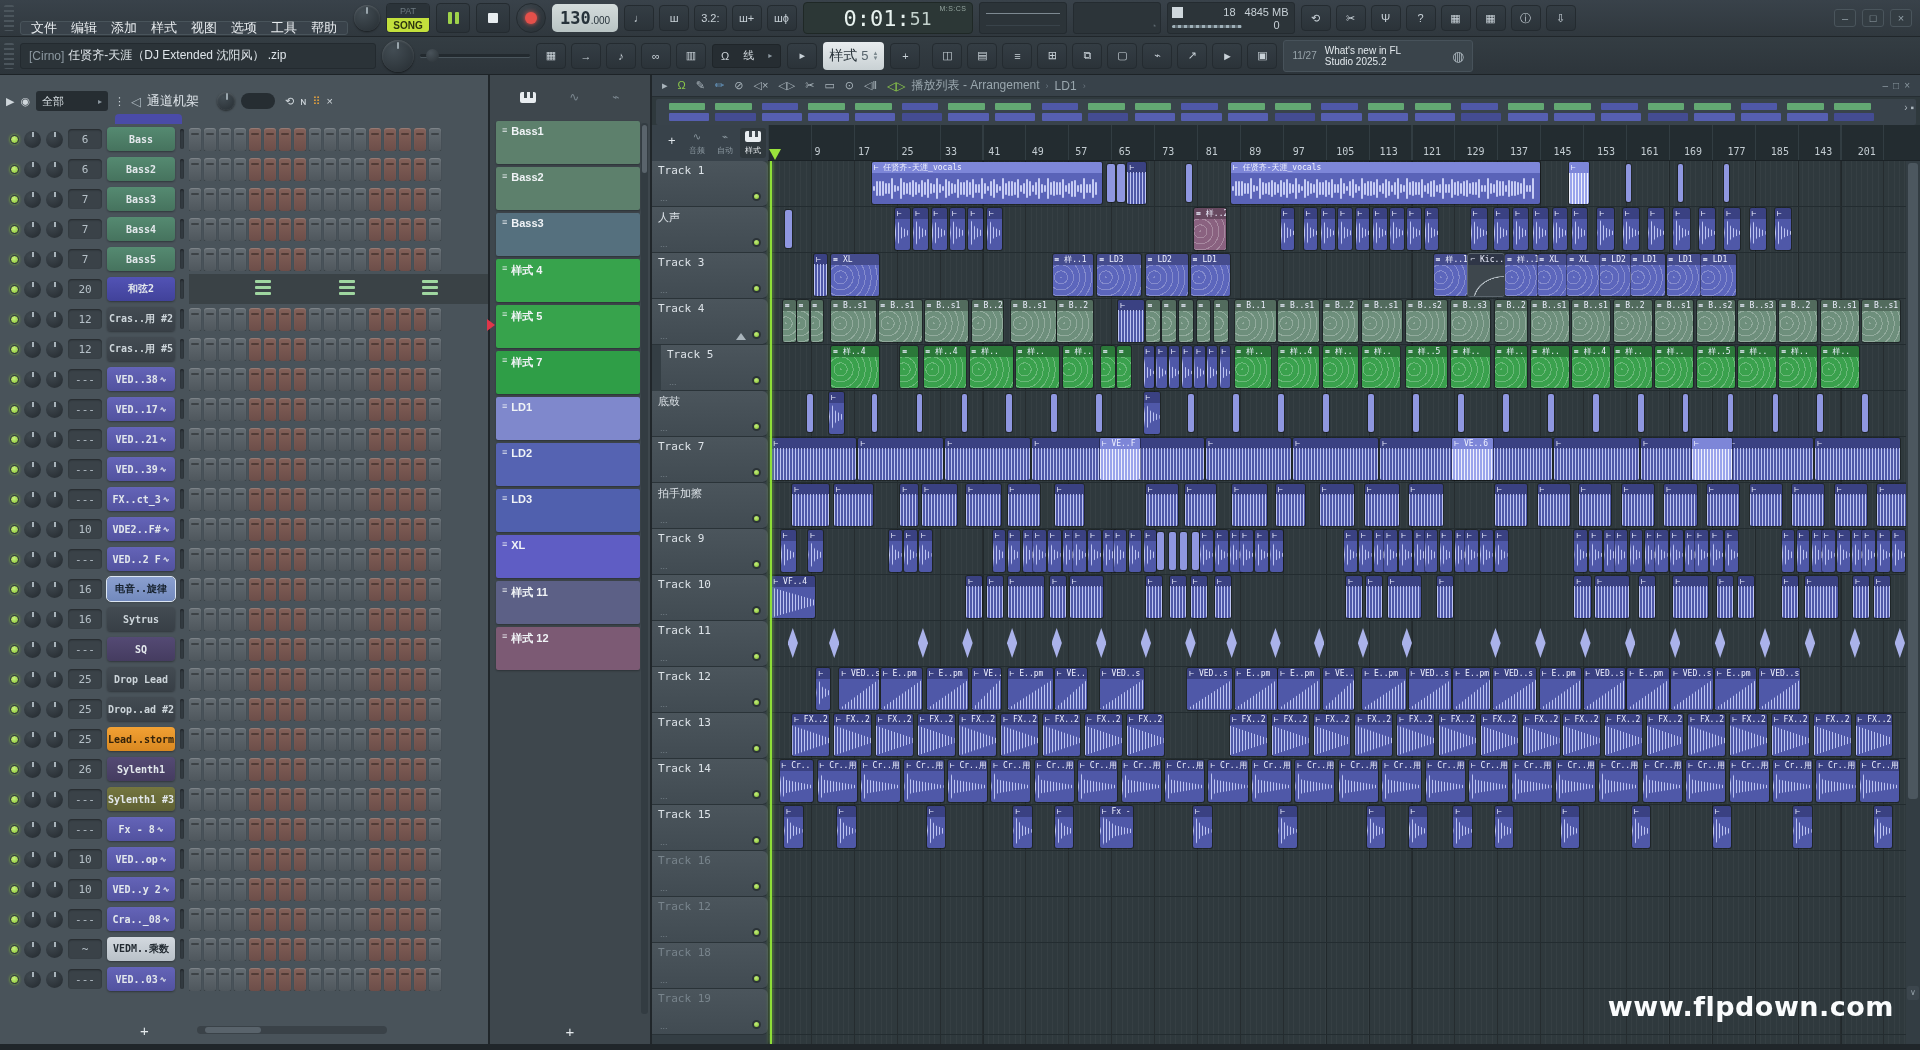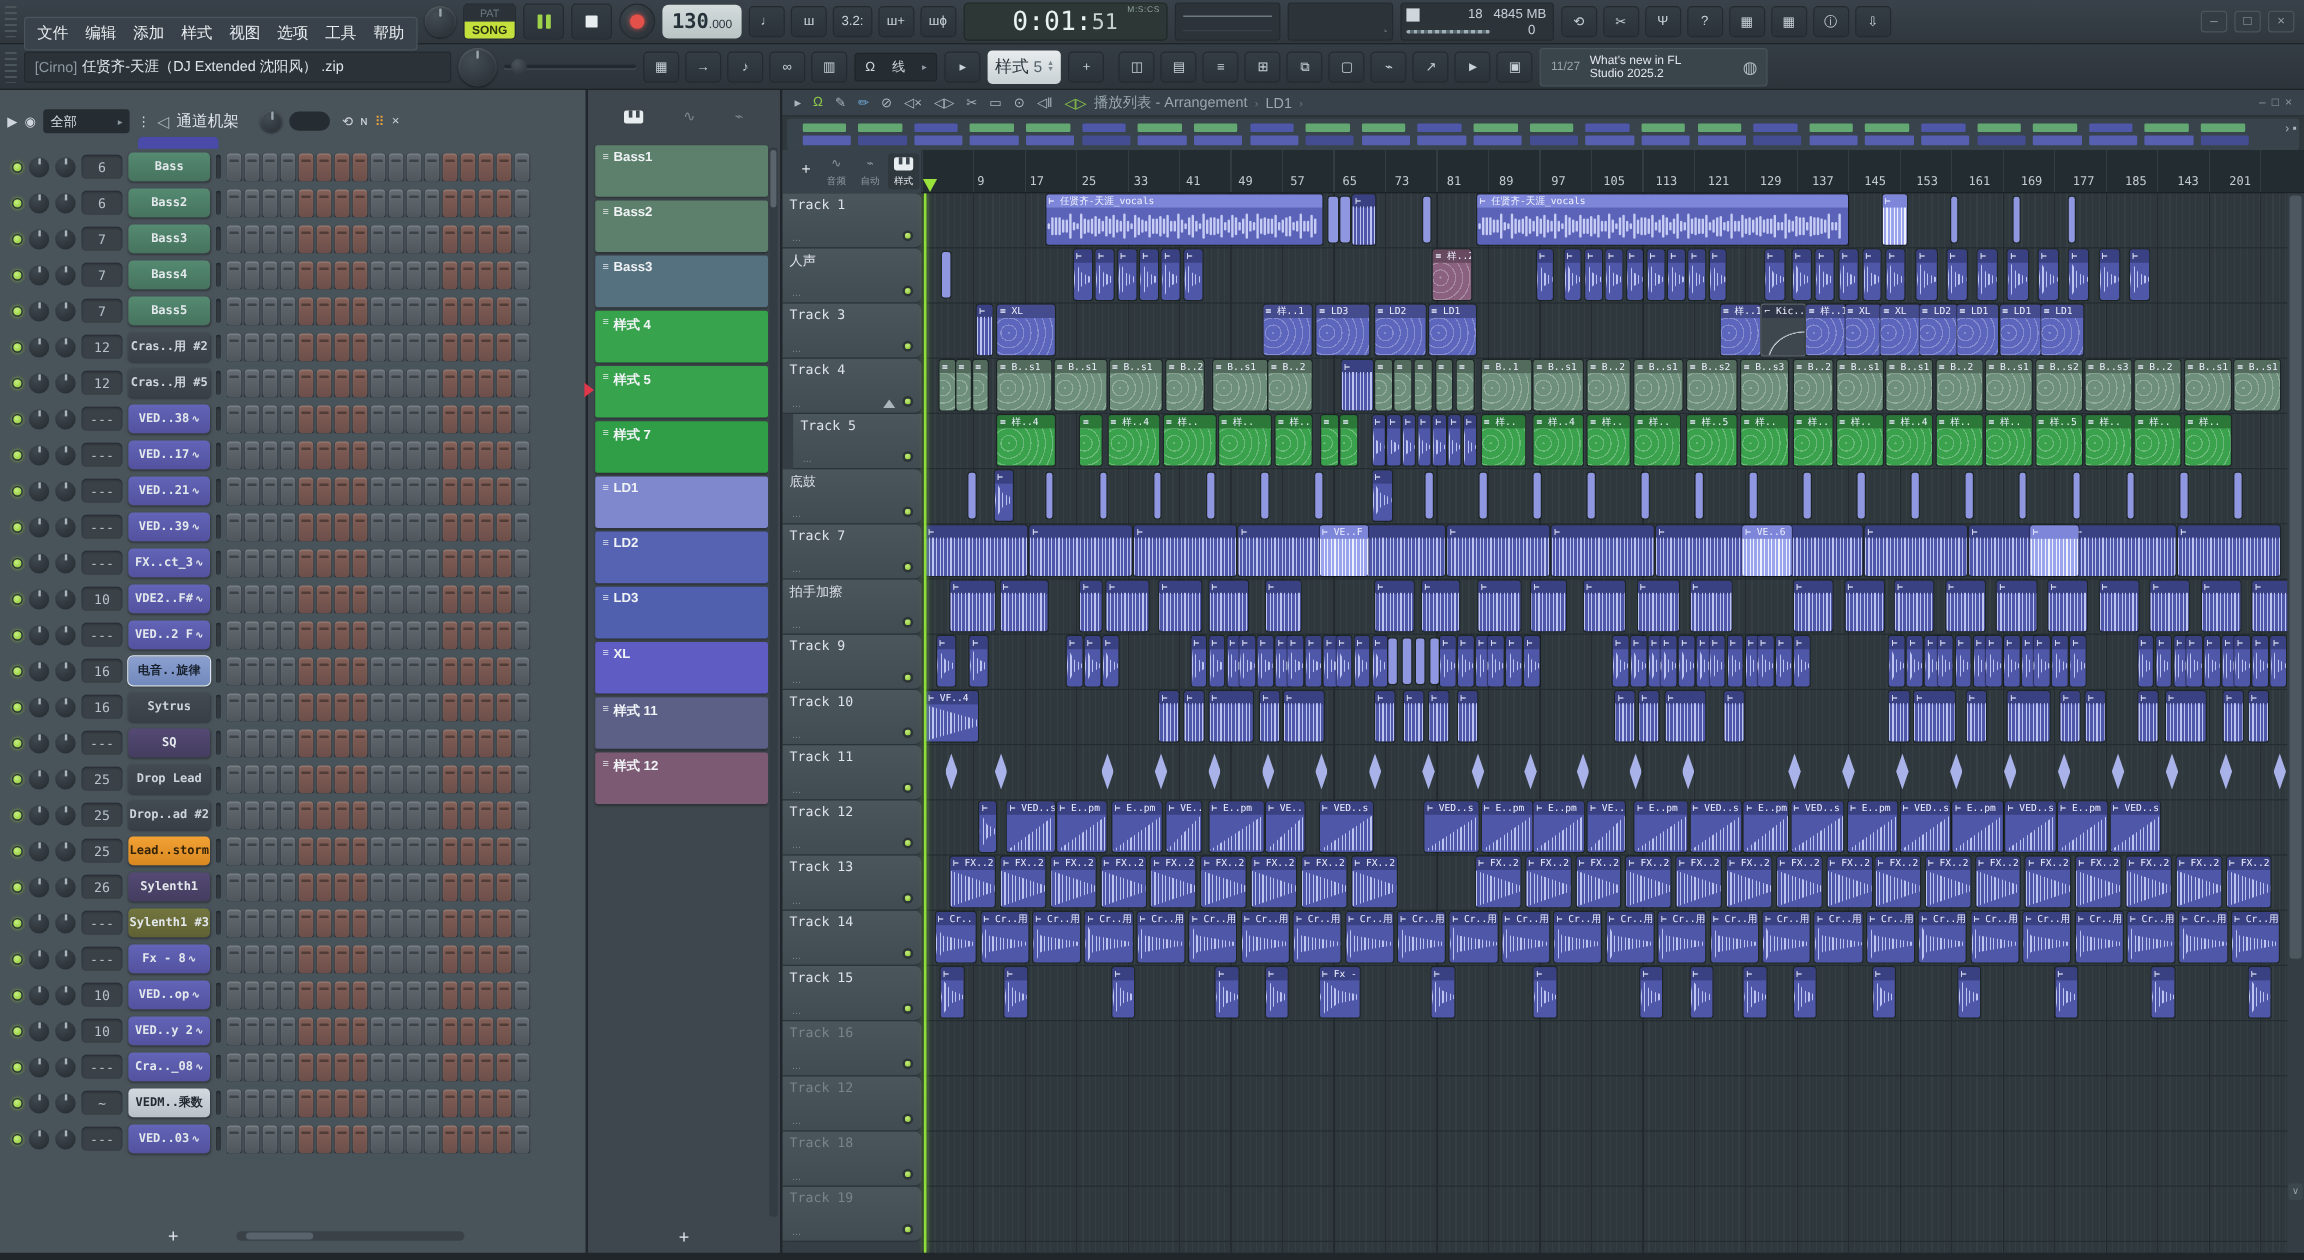--- a/index.html
+++ b/index.html
@@ -5,21 +5,21 @@
   :root{
     --bg:#2a3237; --panel:#49535a; --panel2:#3f484e; --dark:#22292e; --darker:#1c2226;
     --btn:#323a40; --btn2:#3a434a; --txt:#dde3e8; --dim:#8d99a1; --accent:#94d13d;
     --plbg:#2f393d; --lane:#313c40; --grid:#27313
   }
   *{box-sizing:border-box; margin:0; padding:0; font-family:"Liberation Sans",sans-serif;}
   html,body{width:1920px;height:1050px;overflow:hidden;background:#20262a;}
   
   #titlebar{height:37px;background:linear-gradient(#39424a,#30383e);display:flex;align-items:center;gap:6px;padding:0 8px 0 4px;border-bottom:1px solid #20262a;}
   .grip{width:10px;height:26px;background:repeating-linear-gradient(#4b555c 0 2px,transparent 2px 5px);border-radius:2px;}
-  #menubar{background:#39424a;border:1px solid #49545b;border-radius:3px;height:28px;display:flex;align-items:center;padding:0 10px;gap:14px;margin-top:20px;}
+  #menubar{background:#39424a;border:1px solid #49545b;border-radius:3px;height:14px;display:flex;align-items:center;padding:0 10px;gap:14px;margin-top:20px;}
   #menubar span{color:#e8ecef;font-size:13px;cursor:default;}
   .knob{width:26px;height:26px;border-radius:50%;background:radial-gradient(circle at 35% 30%,#434d54,#262d32);box-shadow:inset 0 1px 2px rgba(255,255,255,.15),0 1px 2px rgba(0,0,0,.5);position:relative;}
   .knob:after{content:"";position:absolute;left:48%;top:8%;width:2px;height:7px;background:#9aa6ad;border-radius:1px;}
   .tbtn{height:28px;min-width:30px;background:linear-gradient(#343d44,#2b3339);border:1px solid #242b30;border-radius:4px;color:#c9d2d8;font-size:13px;display:flex;align-items:center;justify-content:center;padding:0 6px;}
   .tbtn.small{height:26px;font-size:11px;}
   #patsong{display:flex;flex-direction:column;width:44px;height:30px;border-radius:4px;overflow:hidden;border:1px solid #242b30;}
   #patsong .pat{flex:1;background:#2b3339;color:#6d7980;font-size:9px;text-align:center;line-height:14px;}
   #patsong .song{flex:1;background:#c3e03c;color:#2c3410;font-size:10px;font-weight:bold;text-align:center;line-height:15px;}
   .pausebars{display:flex;gap:3px;}.pausebars i{width:4px;height:12px;background:#9fd34a;border-radius:1px;}
   .stopsq{width:10px;height:10px;background:#e8edf0;border-radius:1px;}
@@ -473,20 +473,39 @@
             <span class="cell r"></span>
             <span class="cell r"></span>
             <span class="cell r"></span>
             <span class="cell g"></span>
           </span>
         </div>
         <div class="chrow">
           <span class="led"></span>
           <span class="kn"></span>
           <span class="kn"></span>
+          <span class="numbox">20</span>
+          <span class="chbtn ch-blue">和弦2</span>
+          <span class="pbar"></span>
+          <span class="prevbox">
+            <i style="left: 22%; top: 6px;"></i>
+            <i style="left: 22%; top: 12px;"></i>
+            <i style="left: 22%; top: 18px;"></i>
+            <i style="left: 50%; top: 6px;"></i>
+            <i style="left: 50%; top: 12px;"></i>
+            <i style="left: 50%; top: 18px;"></i>
+            <i style="left: 78%; top: 6px;"></i>
+            <i style="left: 78%; top: 12px;"></i>
+            <i style="left: 78%; top: 18px;"></i>
+          </span>
+        </div>
+        <div class="chrow">
+          <span class="led"></span>
+          <span class="kn"></span>
+          <span class="kn"></span>
           <span class="numbox">12</span>
           <span class="chbtn ch-gray">Cras..用 #2</span>
           <span class="pbar"></span>
           <span class="steps">
             <span class="cell g"></span>
             <span class="cell g"></span>
             <span class="cell g"></span>
             <span class="cell g"></span>
             <span class="cell r"></span>
             <span class="cell r"></span>
@@ -3007,15 +3026,16 @@
           <div class="lane"></div>
           <div class="lane"></div>
           <div class="lane"></div>
           <div class="lane"></div>
         </div>
       <div id="plscroll">
           <i></i>
           <span class="dn">∨</span>
         </div>
     </div>
+    <div id="watermark">www.flpdown.com</div>
   </div>
 </div>
 <div id="bottomstrip"></div>
 
 </body></html>

